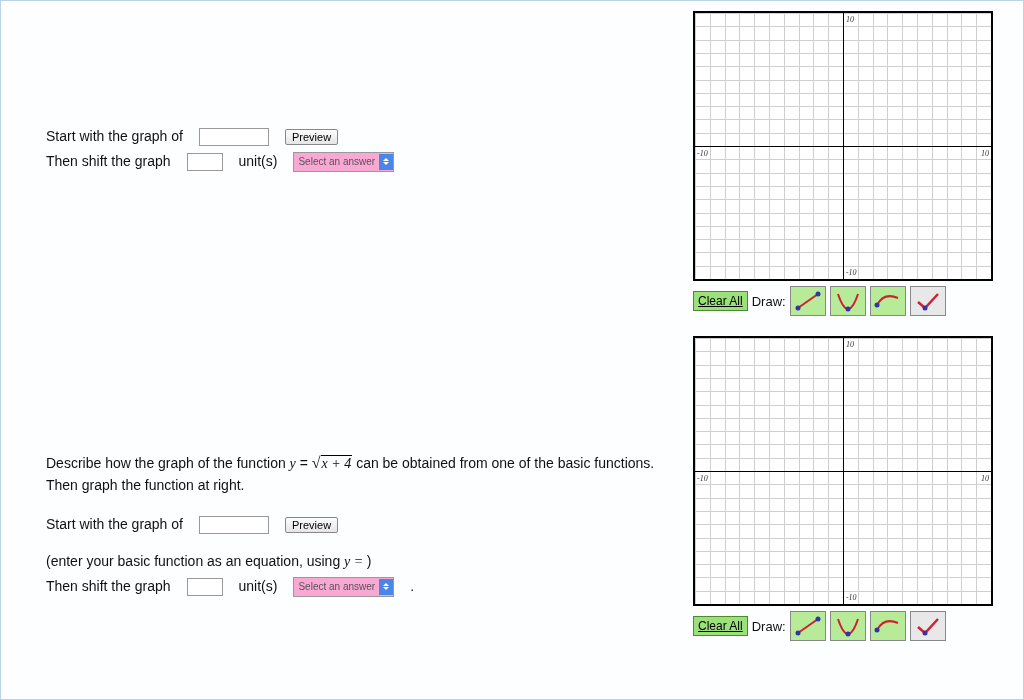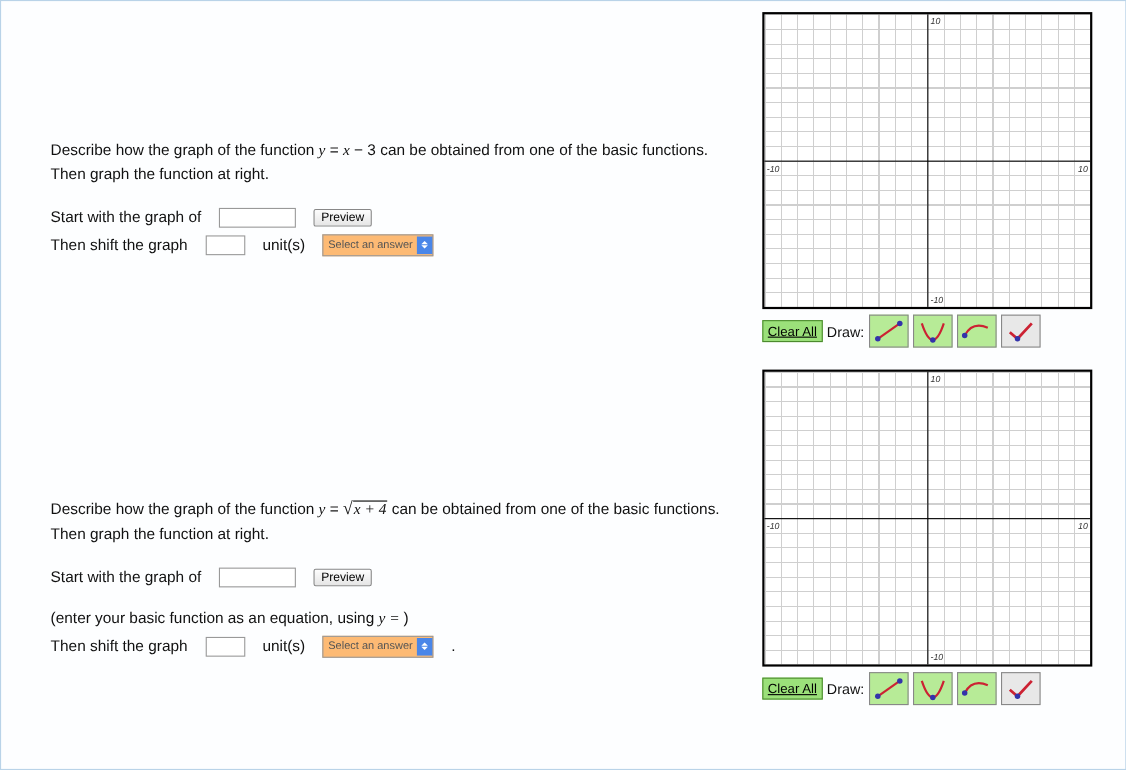--- a/index.html
+++ b/index.html
@@ -54,21 +54,21 @@
     cursor: pointer;
   }
   .select-wrap {
     display:inline-flex;
     align-items:center;
     border:1px solid #999;
     height:18px;
     font-size:10px;
     color:#555;
     padding-left:4px;
-    background:#fdba74;
+    background:#f9a8d4;
     cursor:pointer;
   }
   .select-wrap .caret {
     width:14px; height:16px;
     margin-left:4px;
     background:#4a86e8;
     display:flex; flex-direction:column; align-items:center; justify-content:center;
     gap:1px;
   }
   .select-wrap .caret::before,
@@ -95,21 +95,21 @@
     border: 2px solid #000;
     position: relative;
     box-sizing: border-box;
     background:
       repeating-linear-gradient(to right, #cfcfcf 0 1px, transparent 1px 14.8px),
       repeating-linear-gradient(to bottom, #cfcfcf 0 1px, transparent 1px 13.3px),
       #fff;
   }
   .grid-box .axis-x{ position:absolute; left:0; right:0; top:50%; height:0; border-top:1.5px solid #000;}
   .grid-box .axis-y{ position:absolute; top:0; bottom:0; left:50%; width:0; border-left:1.5px solid #000;}
-  .ax-label{ position:absolute; font-size:8px; color:#333; font-style:italic;}
+  .ax-label{ position:absolute; font-size:8px; color:#333; font-style:italic;font-family:Liberation Serif, serif;}
   
   .toolbar {
     display:flex;
     align-items:center;
     margin-top:5px;
     gap:4px;
   }
   .btn-clear{
     background:#9be07a;
     border:1px solid #4c8a2e;
@@ -136,29 +136,20 @@
   .sqrt-sym{ font-size:16px; }
   .sqrt-arg{ border-top:1px solid #000; padding:0 1px;}
 </style>
 </head>
 <body>
 
 <div class="page">
 
   <div class="problem">
     <div class="left">
-      <div class="prompt">
-        <span>Describe how the graph of the function </span>
-        <span class="math-y">y</span>
-        <span> = </span>
-        <span class="math-x">x</span>
-        <span> <span>−</span> </span>
-        <span>3</span>
-        <span> can be obtained from one of the basic functions. Then graph the function at right.</span>
-      </div>
 
       <div class="row">
         <span>Start with the graph of</span>
         <input class="txt-input w-basic" style="">
         <button class="btn-preview">Preview</button>
       </div>
 
       <div class="row">
         <span>Then shift the graph</span>
         <input class="txt-input w-units" style="">

